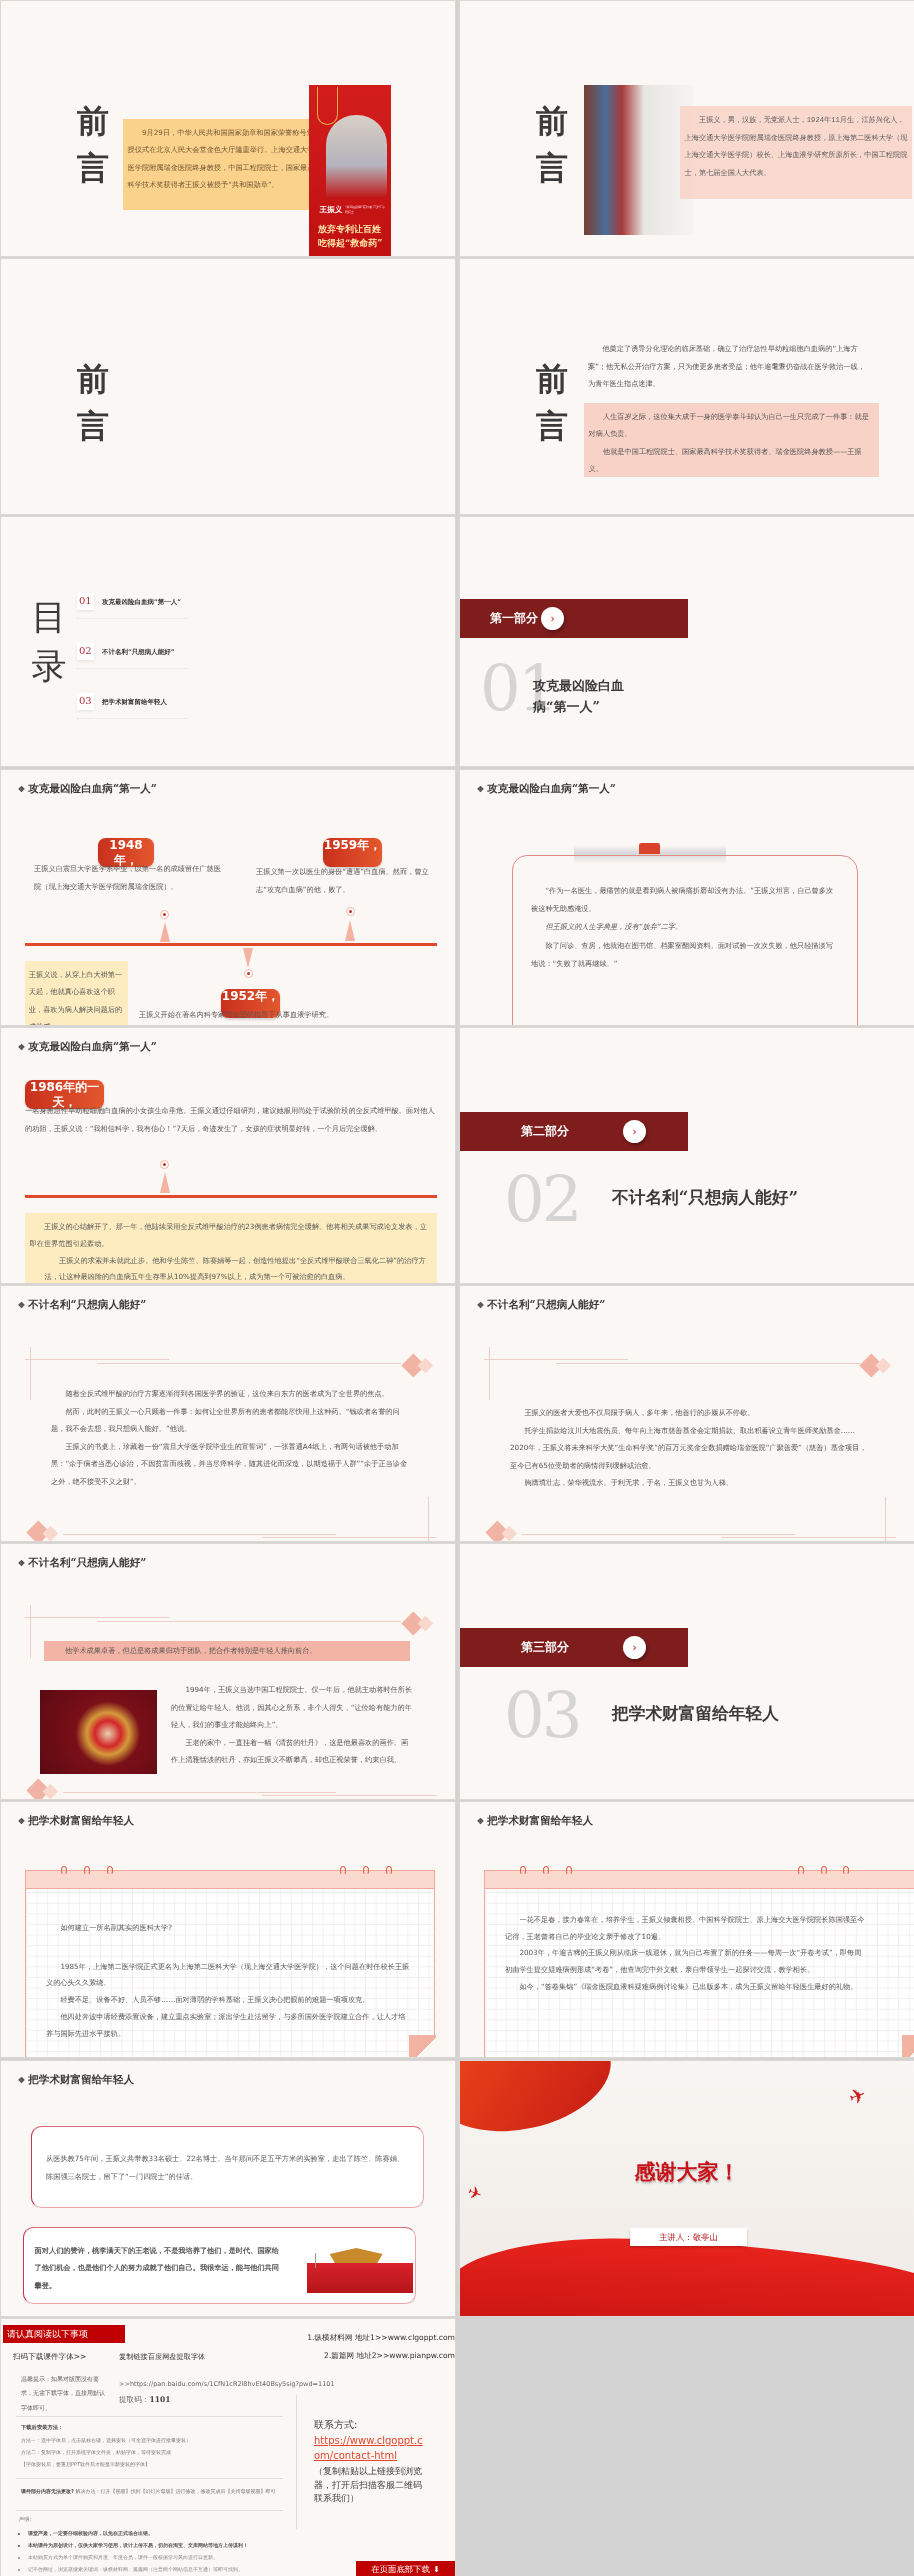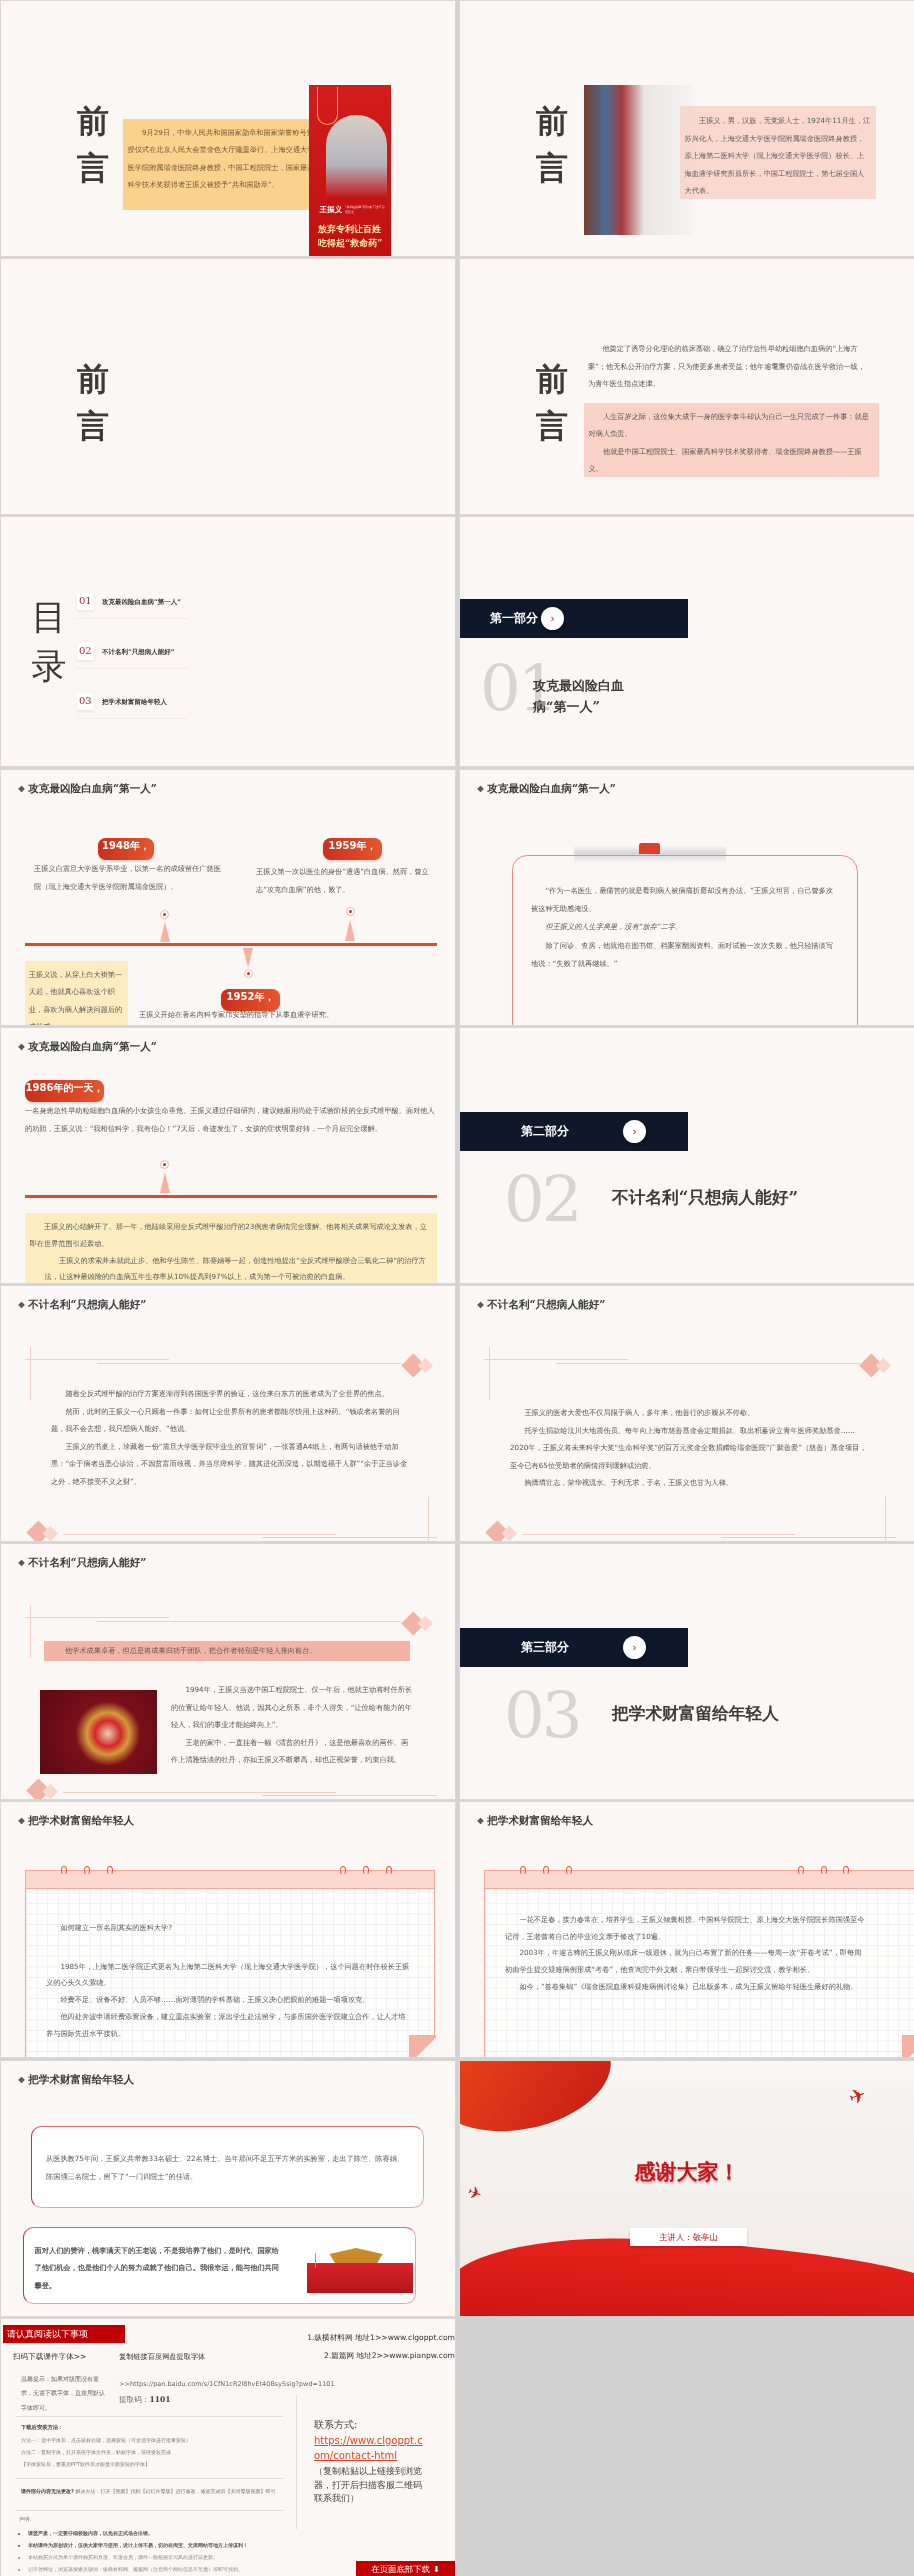--- a/index.html
+++ b/index.html
@@ -3,26 +3,26 @@
 <meta charset="utf-8">
 <style>
   * { box-sizing: border-box; margin: 0; padding: 0; }
   body { width: 914px; height: 2576px; background: #d3d3d3; font-family: "DejaVu Sans", sans-serif; position: relative; overflow: hidden; }
   .slide { position: absolute; width: 456px; background: #fbf7f4; border: 1.5px solid #dcd7d3; overflow: hidden; }
   .vtitle { position: absolute; left: 73px; width: 38px; font-family: "DejaVu Serif", serif; font-weight: bold; color: #3a3a3a; font-size: 32px; line-height: 47px; text-align: center; }
   .ptext { font-size: 7.2px; line-height: 15px; color: #555; }
   .indent { text-indent: 2em; }
   .slide-h { position: absolute; left: 16.7px; top: 12px; font-family: "DejaVu Serif", serif; font-weight: bold; font-size: 10.6px; color: #3a3a3a; }
   .slide-h .dia { color: #555; font-size: 8.4px; margin-right: 3px; }
-  .pill { position: absolute; height: 22px; border-radius: 7.6px; background: linear-gradient(90deg,#c8301c,#e4572e); color: #fff; font-size: 10px; font-weight: bold; text-align: center; line-height: 15px; box-shadow: 0 1.5px 2.3px rgba(0,0,0,0.15); }
+  .pill { position: absolute; height: 29px; border-radius: 7.6px; background: linear-gradient(90deg,#c8301c,#e4572e); color: #fff; font-size: 12px; font-weight: bold; text-align: center; line-height: 15px; box-shadow: 0 1.5px 2.3px rgba(0,0,0,0.15); }
   .tl-line { position: absolute; height: 3px; background: #e0492b; }
   .pin { position: absolute; width: 9px; height: 9px; border-radius: 50%; background: #fff; border: 1.5px solid #f3b6a8; }
   .pin::after { content: ""; position: absolute; left: 1.5px; top: 1.5px; width: 3px; height: 3px; border-radius: 50%; background: #c8301c; }
   .spike { position: absolute; width: 0; height: 0; border-left: 5.3px solid transparent; border-right: 5.3px solid transparent; }
-  .section-bar { position: absolute; left: 0; width: 228px; height: 39px; background: #0f172a; }
+  .section-bar { position: absolute; left: 0; width: 228px; height: 39px; background: #7f1d1d; }
   .section-bar .lbl { position: absolute; left: 61px; top: 10.6px; font-family: "DejaVu Serif", serif; font-weight: bold; color: #fff; font-size: 12px; }
   .section-bar .arrow { position: absolute; left: 163px; top: 8.4px; width: 23px; height: 23px; border-radius: 50%; background: #fff; color: #c00000; text-align: center; line-height: 23px; font-size: 10.6px; box-shadow: 1.5px 2.3px 3.8px rgba(0,0,0,0.3); }
   .big-num { position: absolute; font-family: "DejaVu Serif", serif; font-size: 64px; color: #d5d5d5; letter-spacing: -3px; }
   .sec-title { position: absolute; font-family: "DejaVu Serif", serif; font-weight: bold; font-size: 16.7px; color: #3a3a3a; line-height: 21px; }
   .deco-line { position: absolute; height: 0.8px; background: #efcfc5; }
   .deco-vline { position: absolute; width: 0.8px; background: #efcfc5; }
   .diamond { position: absolute; width: 16.7px; height: 16.7px; background: #f1b3a3; transform: rotate(45deg); }
   .diamond.sm { width: 10.6px; height: 10.6px; background: #f8d7cd; }
   .notebook { position: absolute; background: #fff; border: 1.1px solid #f2a99a;
      background-image: linear-gradient(#f3eeee 0.8px, transparent 0.8px), linear-gradient(90deg, #f3eeee 0.8px, transparent 0.8px); background-size: 10.6px 10.6px; }
@@ -45,21 +45,21 @@
     <div style="position:absolute;left:10.6px;top:120px;color:#fff;font-size:7.6px;font-weight:bold;">王振义</div>
     <div style="position:absolute;left:36px;top:120px;width:43px;color:#fde;font-size:3px;line-height:4.6px;">“共和国勋章”获得者 百岁江苏籍院士</div>
     <div style="position:absolute;left:9px;top:138px;color:#fde9a8;font-size:9px;font-weight:bold;font-family:'DejaVu Serif',serif;">放弃专利让百姓</div>
     <div style="position:absolute;left:9px;top:152px;color:#fde9a8;font-size:9px;font-weight:bold;font-family:'DejaVu Serif',serif;">吃得起“救命药”</div>
   </div>
 </div>
 
 <div class="slide" style="left:459px;top:0;height:257px;">
   <div class="vtitle" style="top:97px;">前言</div>
   <div style="position:absolute;left:124px;top:84px;width:109px;height:150px;background:linear-gradient(90deg,#7a3d2e 0%,#4a6d96 20%,#a83a3a 35%,#e8e6e3 55%,#f5f4f2 100%);"></div>
-  <div style="position:absolute;left:220px;top:105px;width:196px;height:93px;background:#f9d7cc;opacity:0.95;padding:6px 4.6px;">
+  <div style="position:absolute;left:220px;top:105px;width:232px;height:93px;background:#f9d7cc;opacity:0.95;padding:6px 4.6px;font-family:Liberation Mono, monospace;">
     <p class="ptext indent" style="line-height:17.5px;">王振义，男，汉族，无党派人士，1924年11月生，江苏兴化人，上海交通大学医学院附属瑞金医院终身教授，原上海第二医科大学（现上海交通大学医学院）校长、上海血液学研究所原所长，中国工程院院士，第七届全国人大代表。</p>
   </div>
 </div>
 
 <div class="slide" style="left:0;top:258px;height:257px;">
   <div class="vtitle" style="top:97px;">前言</div>
 </div>
 
 <div class="slide" style="left:459px;top:258px;height:257px;">
   <div class="vtitle" style="top:97px;">前言</div>

